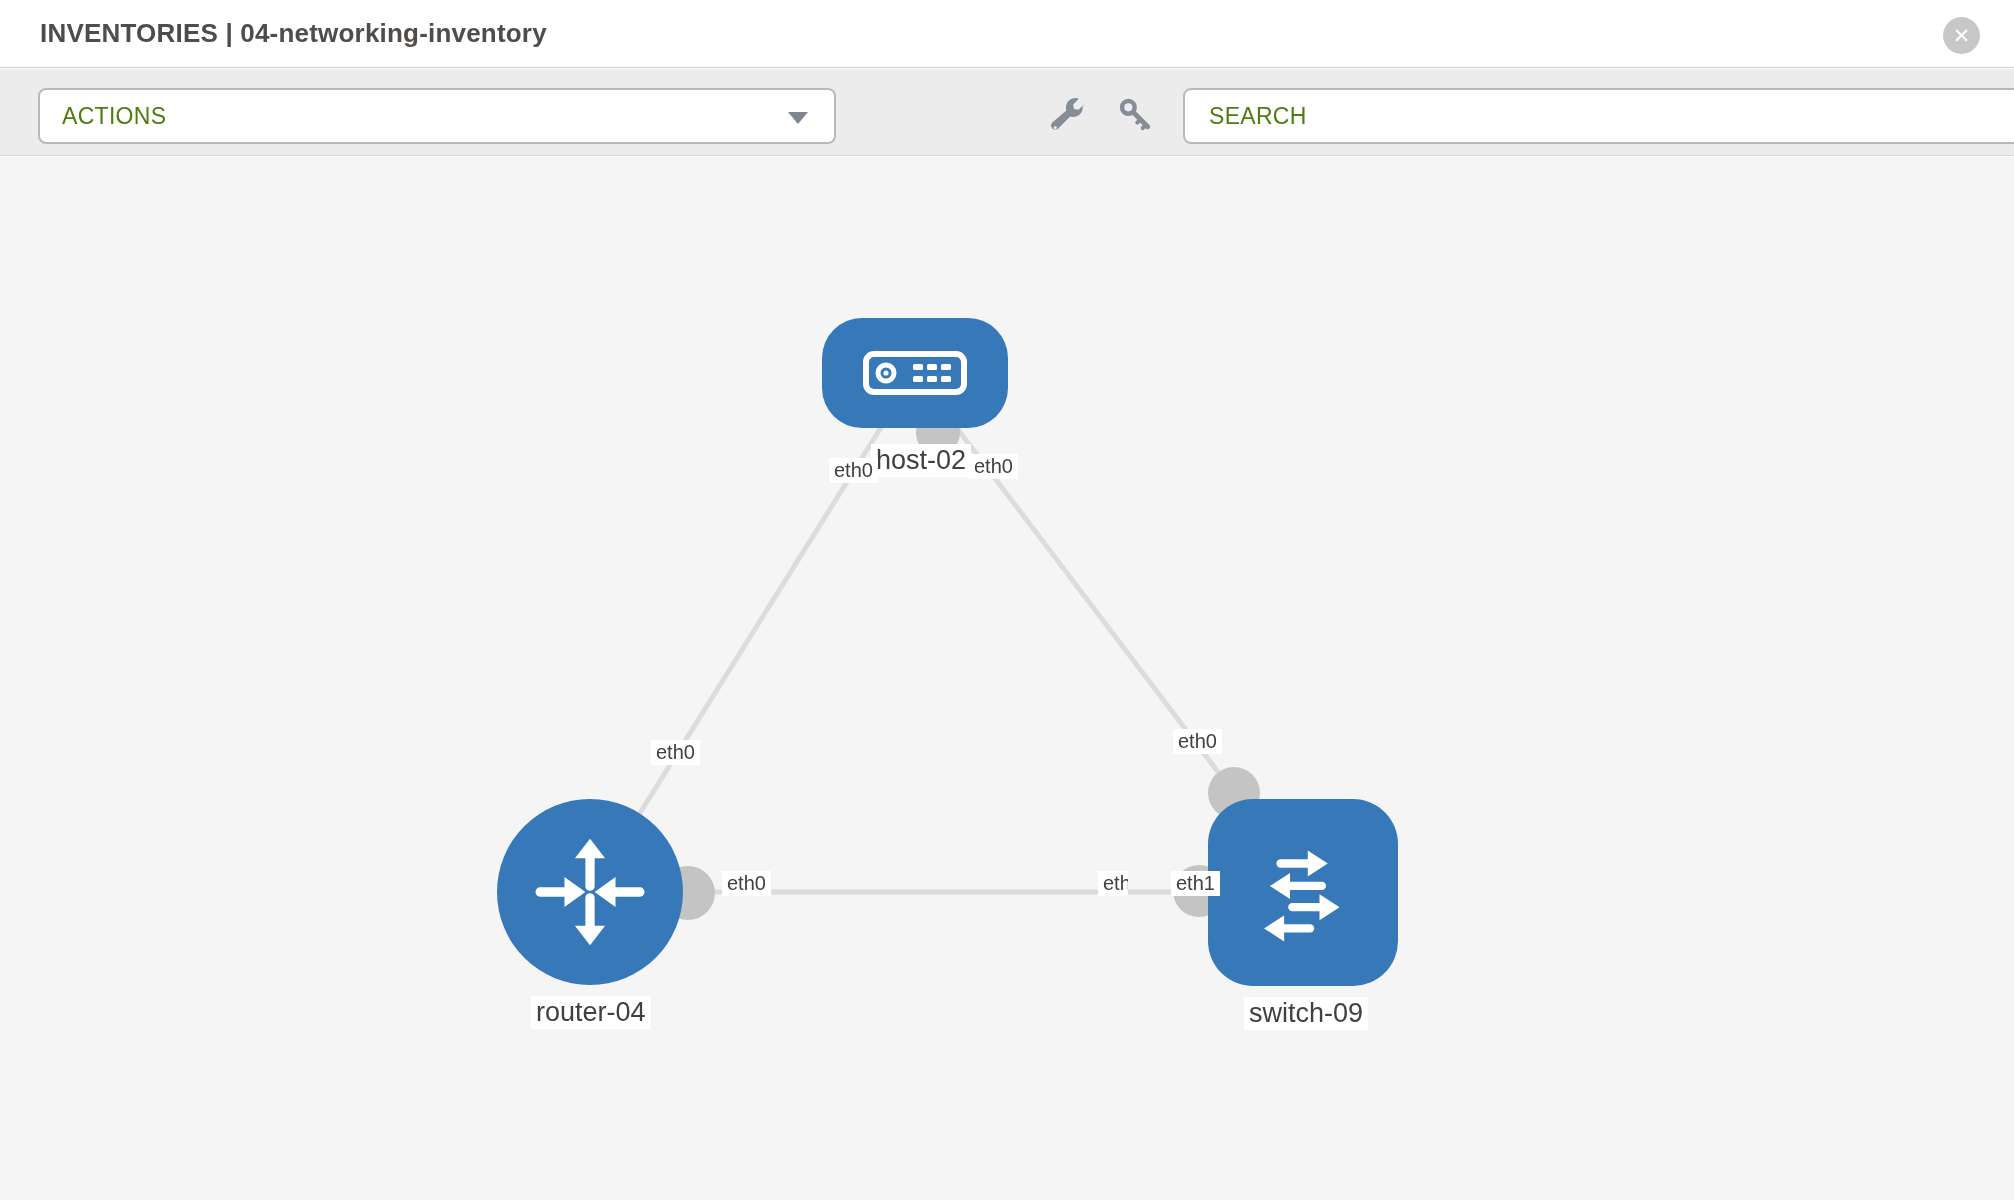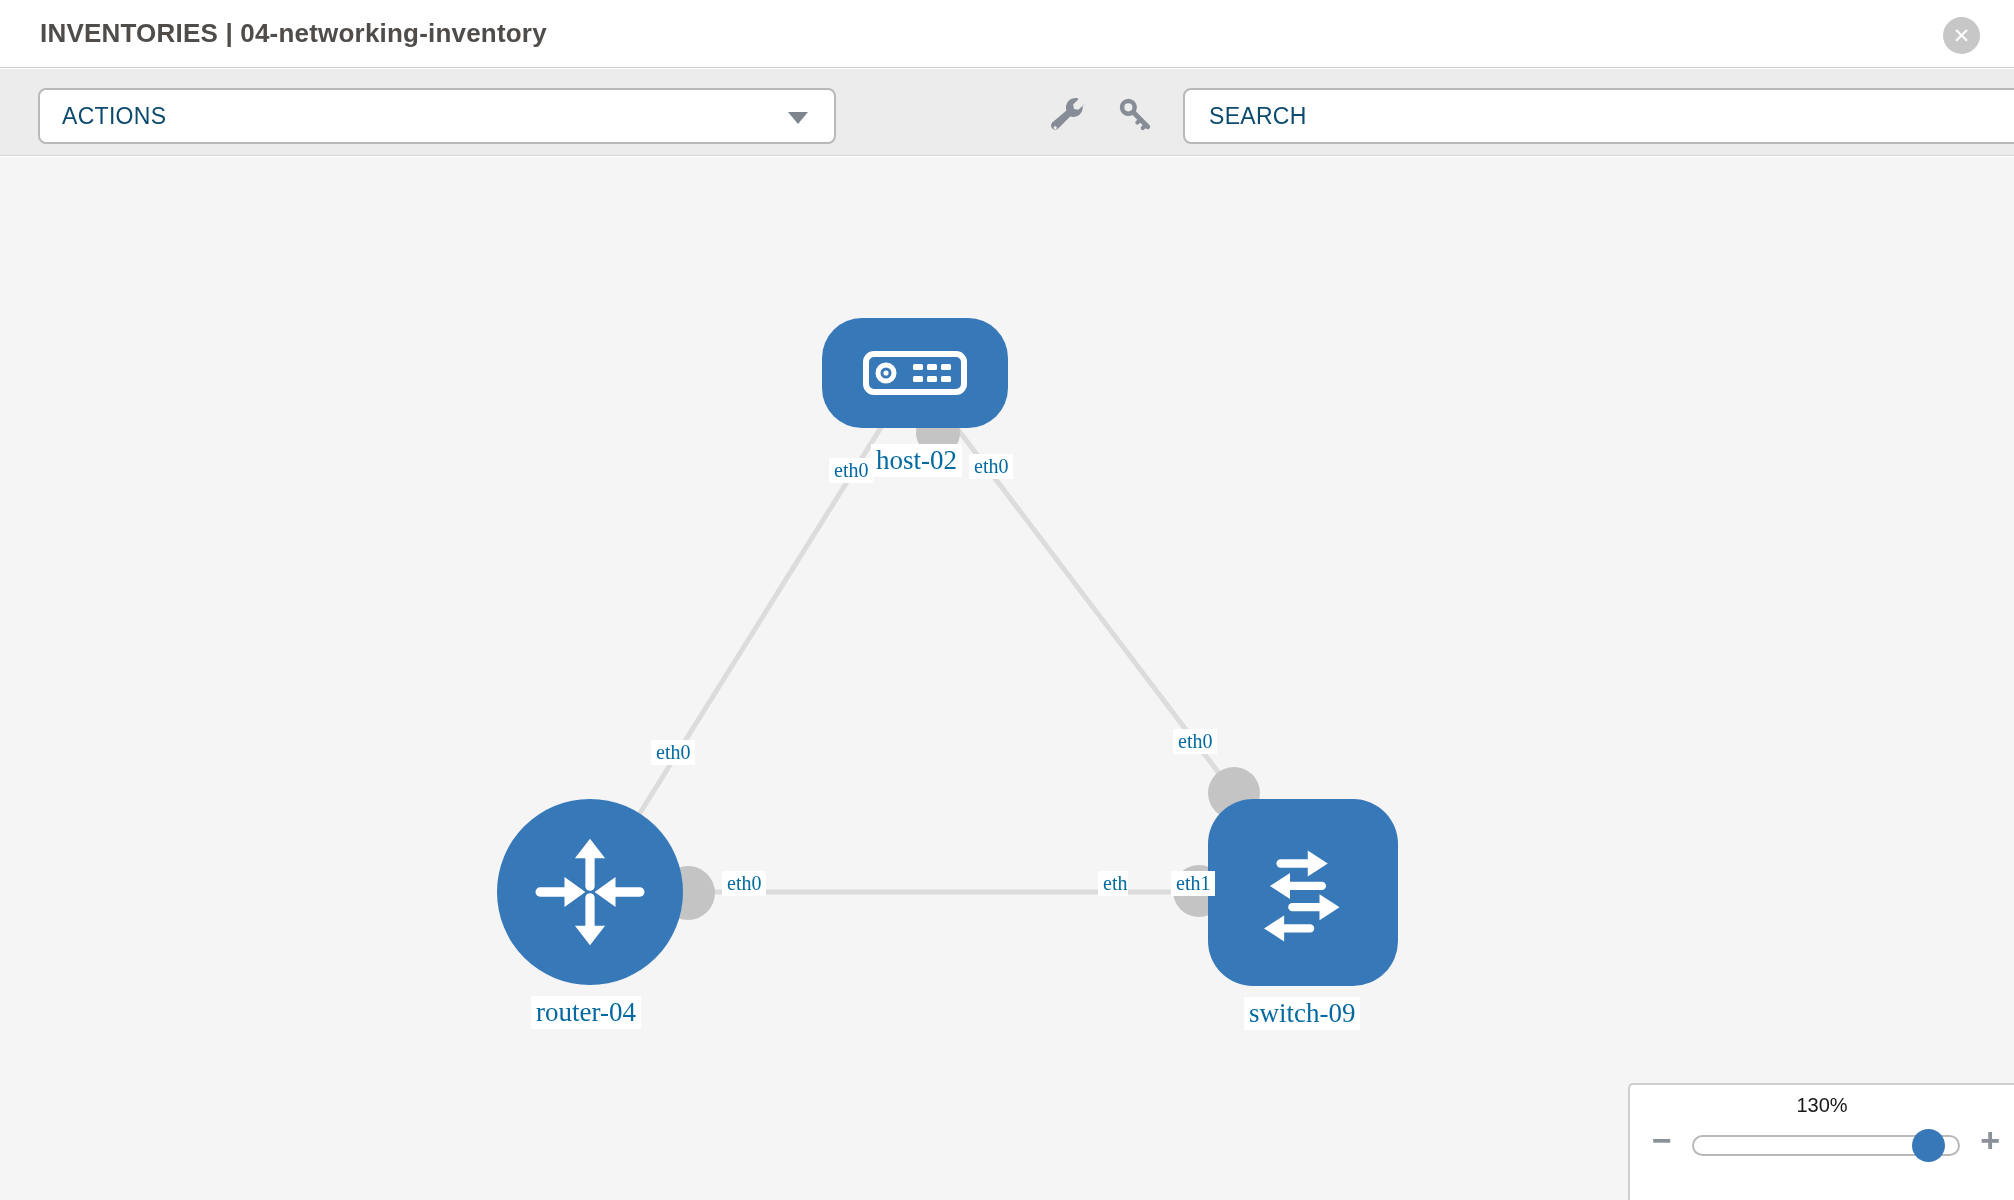--- a/index.html
+++ b/index.html
@@ -13,21 +13,21 @@
   .page-title { position:absolute; left:40px; top:18px; font-size:26px; font-weight:700; color:#4f4c49; letter-spacing:.2px; }
   .close-btn { position:absolute; right:34px; top:17px; width:37px; height:37px; border-radius:50%;
                background:#c7c7c7; display:flex; align-items:center; justify-content:center; cursor:pointer; }
   .close-btn span { color:#ffffff; font-size:21px; font-weight:700; line-height:1; }
 
   
   .toolbar { position:absolute; left:0; top:69px; width:100%; height:87px; background:#ececec;
              border-bottom:1px solid #d6d6d6; }
   .select { position:absolute; top:19px; height:56px; background:#ffffff; border:2px solid #b9b9b9;
             border-radius:8px; display:flex; align-items:center; cursor:pointer; }
-  .select-label { font-size:23px; color:#0c4a6e; letter-spacing:.3px; }
+  .select-label { font-size:23px; color:#4d7c0f; letter-spacing:.3px; }
   .actions { left:38px;  width:798px; }
   .search  { left:1183px; width:912px; }
   .actions .select-label { margin-left:22px; }
   .search  .select-label { margin-left:24px; }
   .caret { position:absolute; right:26px; top:22px; width:0; height:0;
            border-left:10px solid transparent; border-right:10px solid transparent;
            border-top:12px solid #7e858e; }
   .tool-btn { position:absolute; top:26px; width:40px; height:40px; display:flex; align-items:center;
               justify-content:center; cursor:pointer; }
   .tool-wrench { left:1048px; }
@@ -37,21 +37,21 @@
   .canvas { position:absolute; left:0; top:157px; width:2014px; height:1043px; background:#f5f5f6; }
   .links-layer { position:absolute; left:0; top:0; width:2014px; height:1043px; }
   .link { stroke:#dcdcdc; stroke-width:5; }
   .bubble { fill:#c4c4c4; }
 
   .node { position:absolute; background:#3779b8; display:flex; align-items:center; justify-content:center; cursor:grab; }
   .node-host   { left:822px; top:161px; width:186px; height:110px; border-radius:40px; }
   .node-router { left:497px; top:642px; width:186px; height:186px; border-radius:50%; }
   .node-switch { left:1208px; top:642px; width:190px; height:187px; border-radius:45px; }
 
-  .chip { position:absolute; background:#ffffff; color:#0369a1; padding:1px 5px; line-height:1.15; white-space:nowrap;font-family:Liberation Serif, serif; }
+  .chip { position:absolute; background:#ffffff; color:#404040; padding:1px 5px; line-height:1.15; white-space:nowrap; }
   .chip-lg { font-size:27px; }
   .chip-sm { font-size:20px; }
   .lbl-host      { left:871px; top:287px; }
   .lbl-router    { left:531px; top:839px; }
   .lbl-switch    { left:1244px; top:840px; }
   .if-host-left  { left:829px;  top:301px; }
   .if-host-right { left:969px;  top:297px; }
   .if-hr-mid     { left:651px;  top:583px; }
   .if-hs-mid     { left:1173px; top:572px; }
   .if-router     { left:722px;  top:714px; }
@@ -175,22 +175,14 @@
     <div class="chip chip-sm if-host-right">eth0</div>
     <div class="chip chip-sm if-hr-mid">eth0</div>
     <div class="chip chip-sm if-hs-mid">eth0</div>
     <div class="chip chip-sm if-router">eth0</div>
     <div class="if-switch-wrap">
       <div class="chip chip-sm if-switch-back">eth0</div>
       <div class="chip chip-sm if-switch-front">eth1</div>
     </div>
   </div>
 
-  <div class="zoom-panel">
-    <div class="zoom-level">130%</div>
-    <div class="zoom-minus">−</div>
-    <div class="zoom-track">
-      <div class="zoom-thumb"></div>
-    </div>
-    <div class="zoom-plus">+</div>
-  </div>
 
 </div>
 
 </body></html>

